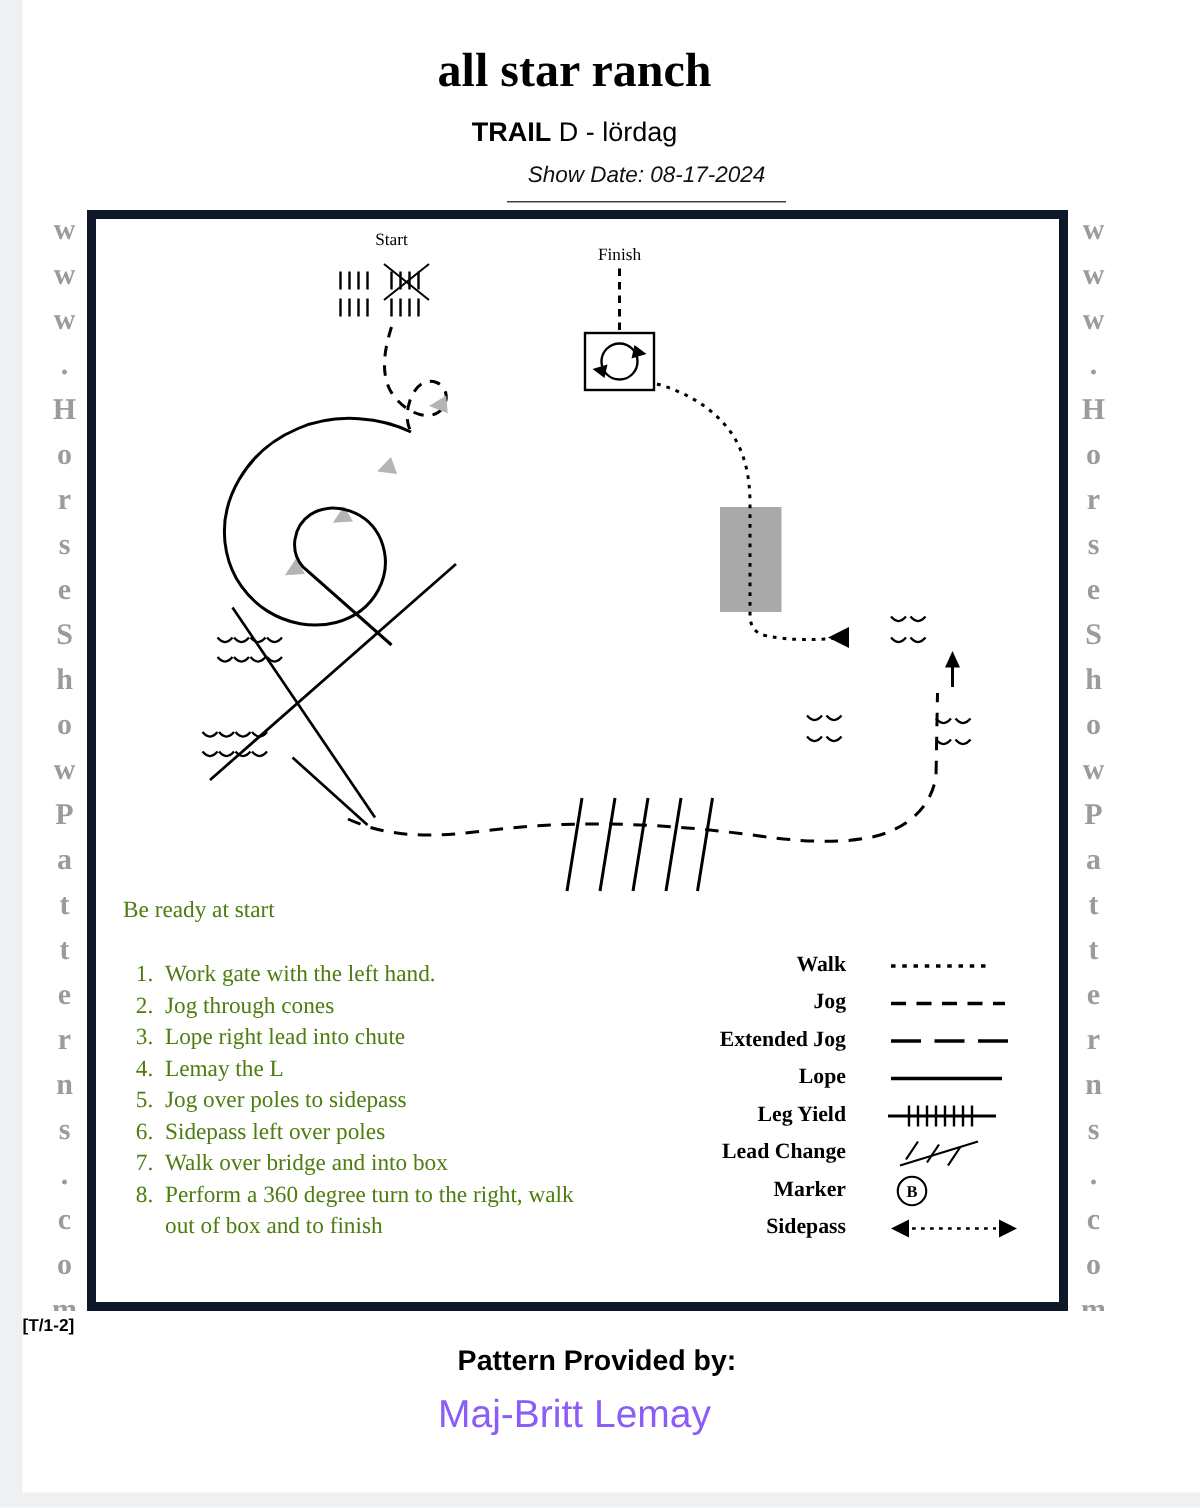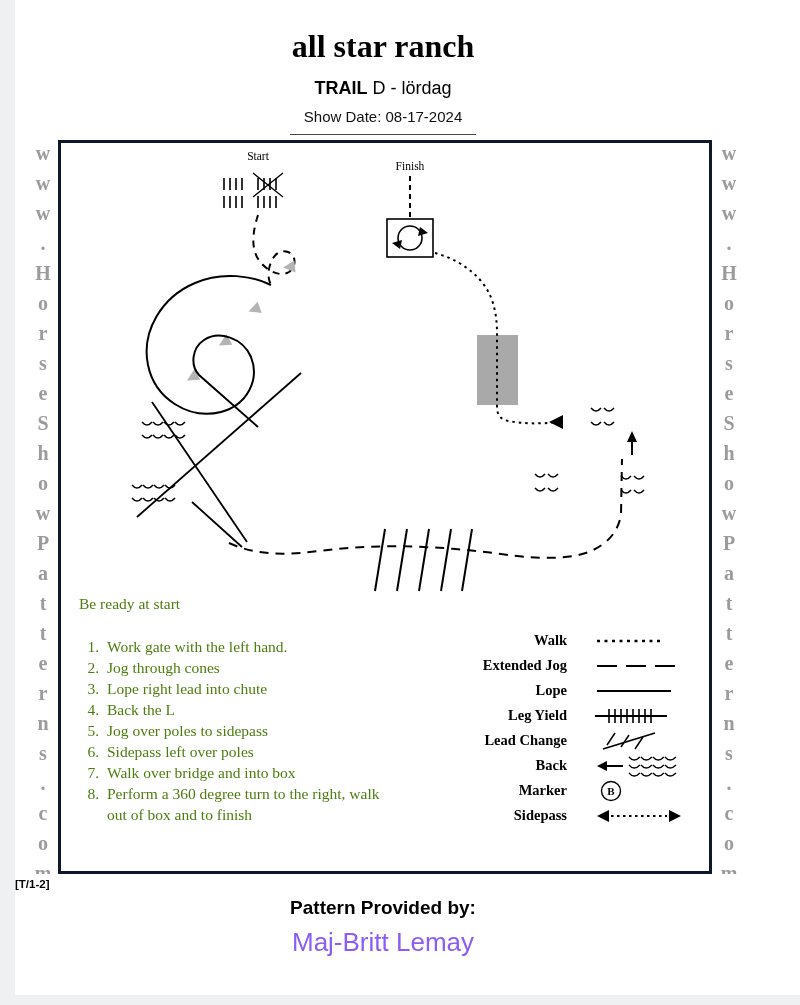--- a/index.html
+++ b/index.html
@@ -13,25 +13,25 @@
     position:absolute;left:15px;top:0;width:785px;height:995px;
     background:#ffffff;
   }
   .center-col{position:absolute;left:0;width:736px;text-align:center;}
   .title{
     top:28px;font-family:"Liberation Serif", serif;
     font-size:32px;font-weight:bold;color:#000;
   }
   .subtitle{top:78px;font-size:18px;color:#000;}
   .subtitle .bold{font-weight:bold;}
-  .showdate{top:108px;font-size:15px;color:#111;}
+  .showdate{top:108px;font-size:15px;font-style:italic;color:#111;padding-left:48px;}
   .showdate span{border-bottom:1px solid #444;padding:0 14px 9px 14px;}
   .board{
     position:absolute;left:43px;top:140px;width:654px;height:734px;
-    border:3px solid #0f172a;background:#fff;box-sizing:border-box;
+    border:6px solid #0f172a;background:#fff;box-sizing:border-box;
   }
   .watermark{
     position:absolute;top:142px;height:732px;
     writing-mode:vertical-lr;text-orientation:upright;
     font-family:"Liberation Serif", serif;
     font-size:20px;letter-spacing:8px;color:#9b9b9b;font-weight:bold;
     white-space:nowrap;overflow:hidden;
   }
   .wm-left{left:16px;}
   .wm-right{left:702px;}
@@ -50,21 +50,21 @@
     width:112px;text-align:right;
     font-family:"Liberation Serif", serif;font-weight:bold;font-size:14.5px;color:#000;
     margin-right:28px;white-space:nowrap;
   }
   .lg-swatch{width:100px;height:24px;}
   .lg-swatch svg{display:block;}
   .pattern-ref{
     position:absolute;left:0;top:878px;width:697px;text-align:left;
     font-size:11.5px;font-weight:bold;color:#000;
   }
-  .provided-by{top:897px;font-size:19px;font-weight:bold;color:#000;}
+  .provided-by{top:897px;font-size:19px;font-weight:bold;color:#000;padding-left:15px;}
   .provider-name{top:927px;font-size:26px;color:#8b5cf6;}
   .copyright{top:975px;font-size:10.5px;color:#7a7a7a;}
   svg text{font-family:"Liberation Serif", serif;}
 </style>
 </head>
 <body>
 
 <div class="page">
 
   <div class="center-col title">all star ranch</div>
@@ -143,38 +143,46 @@
         <path stroke-width="1.5" d="M71,342 q5,6 10,0 M82,342 q5,6 10,0 M93,342 q5,6 10,0 M104,342 q5,6 10,0 M71,355 q5,6 10,0 M82,355 q5,6 10,0 M93,355 q5,6 10,0 M104,355 q5,6 10,0"></path>
       </g>
     </svg>
 
     <div class="instructions">
       <p class="ready">Be ready at start</p>
       <ol>
         <li>Work gate with the left hand.</li>
         <li>Jog through cones</li>
         <li>Lope right lead into chute</li>
-        <li>Back the L</li>
+        <li>Lemay the L</li>
         <li>Jog over poles to sidepass</li>
         <li>Sidepass left over poles</li>
         <li>Walk over bridge and into box</li>
         <li>Perform a 360 degree turn to the right, walk out of box and to finish</li>
       </ol>
     </div>
 
     <div class="legend">
       <div class="lg-row">
         <span class="lg-label">Walk</span>
         <span class="lg-swatch">
           <svg width="100" height="24">
               <line x1="2" y1="12" x2="68" y2="12" stroke="#000" stroke-width="2.4" stroke-dasharray="3,4.5"></line>
             </svg>
         </span>
       </div>
       <div class="lg-row">
+        <span class="lg-label">Jog</span>
+        <span class="lg-swatch">
+          <svg width="100" height="24">
+              <line x1="2" y1="12" x2="78" y2="12" stroke="#000" stroke-width="2.2" stroke-dasharray="10,7"></line>
+            </svg>
+        </span>
+      </div>
+      <div class="lg-row">
         <span class="lg-label">Extended Jog</span>
         <span class="lg-swatch">
           <svg width="100" height="24">
               <line x1="2" y1="12" x2="86" y2="12" stroke="#000" stroke-width="2.2" stroke-dasharray="20,9"></line>
             </svg>
         </span>
       </div>
       <div class="lg-row">
         <span class="lg-label">Lope</span>
         <span class="lg-swatch">
@@ -191,32 +199,20 @@
             <path d="M14,5 V19 M20,5 V19 M26,5 V19 M32,5 V19 M38,5 V19 M44,5 V19 M50,5 V19 M56,5 V19" stroke="#000" stroke-width="1.6" fill="none"></path>
           </svg>
         </span>
       </div>
       <div class="lg-row">
         <span class="lg-label">Lead Change</span>
         <span class="lg-swatch">
           <svg width="100" height="24">
             <line x1="8" y1="20" x2="60" y2="4" stroke="#000" stroke-width="1.5"></line>
             <path d="M20,4 L12,16 M34,6 L26,18 M48,8 L40,20" stroke="#000" stroke-width="1.5" fill="none"></path>
-          </svg>
-        </span>
-      </div>
-      <div class="lg-row">
-        <span class="lg-label">Back</span>
-        <span class="lg-swatch">
-          <svg width="100" height="24">
-            <line x1="28" y1="12" x2="10" y2="12" stroke="#000" stroke-width="2"></line>
-            <polygon points="2,12 12,7 12,17" fill="#000"></polygon>
-            <path d="M34,3 q5,6 11,0 M46,3 q5,6 11,0 M58,3 q5,6 11,0 M70,3 q5,6 11,0
-                     M34,11 q5,6 11,0 M46,11 q5,6 11,0 M58,11 q5,6 11,0 M70,11 q5,6 11,0
-                     M34,19 q5,6 11,0 M46,19 q5,6 11,0 M58,19 q5,6 11,0 M70,19 q5,6 11,0" stroke="#000" stroke-width="1.3" fill="none"></path>
           </svg>
         </span>
       </div>
       <div class="lg-row">
         <span class="lg-label">Marker</span>
         <span class="lg-swatch">
           <svg width="100" height="24">
             <circle cx="16" cy="12" r="9.5" fill="none" stroke="#000" stroke-width="1.4"></circle>
             <text x="16" y="16" font-size="11" font-weight="bold" text-anchor="middle" fill="#000">B</text>
           </svg>

